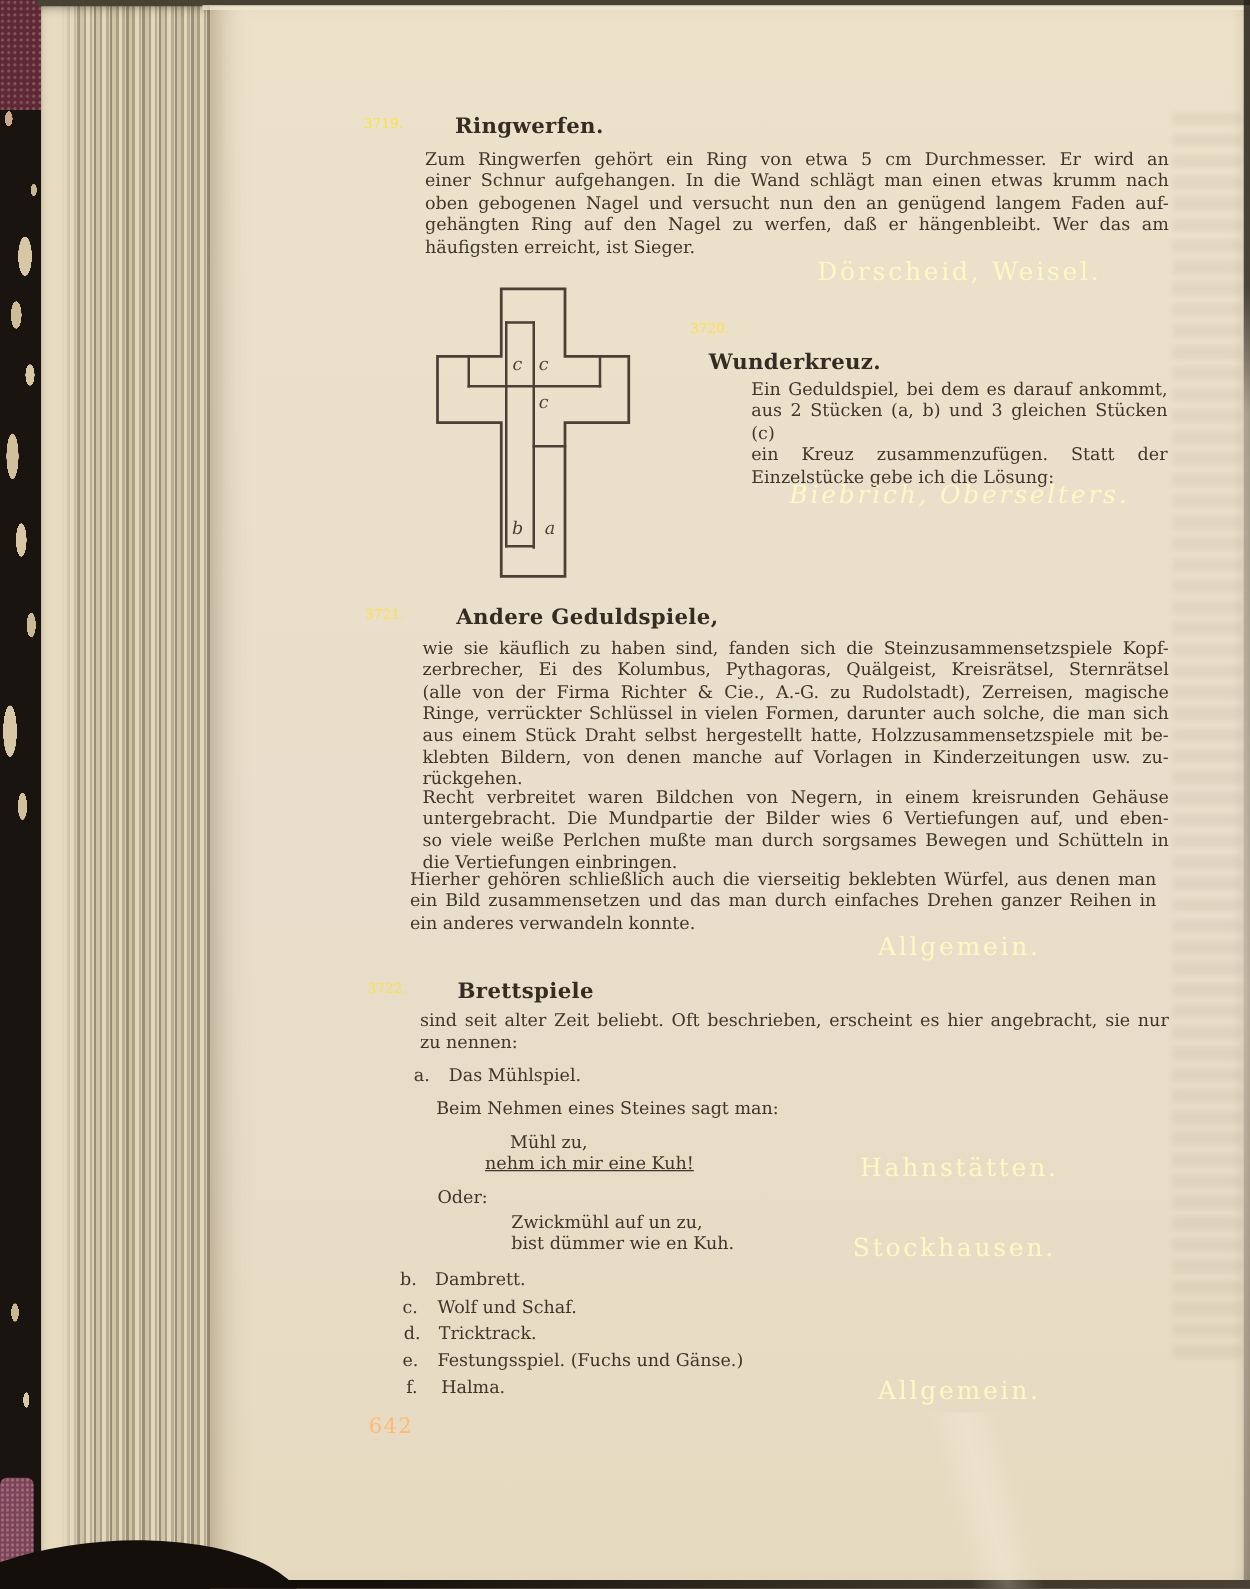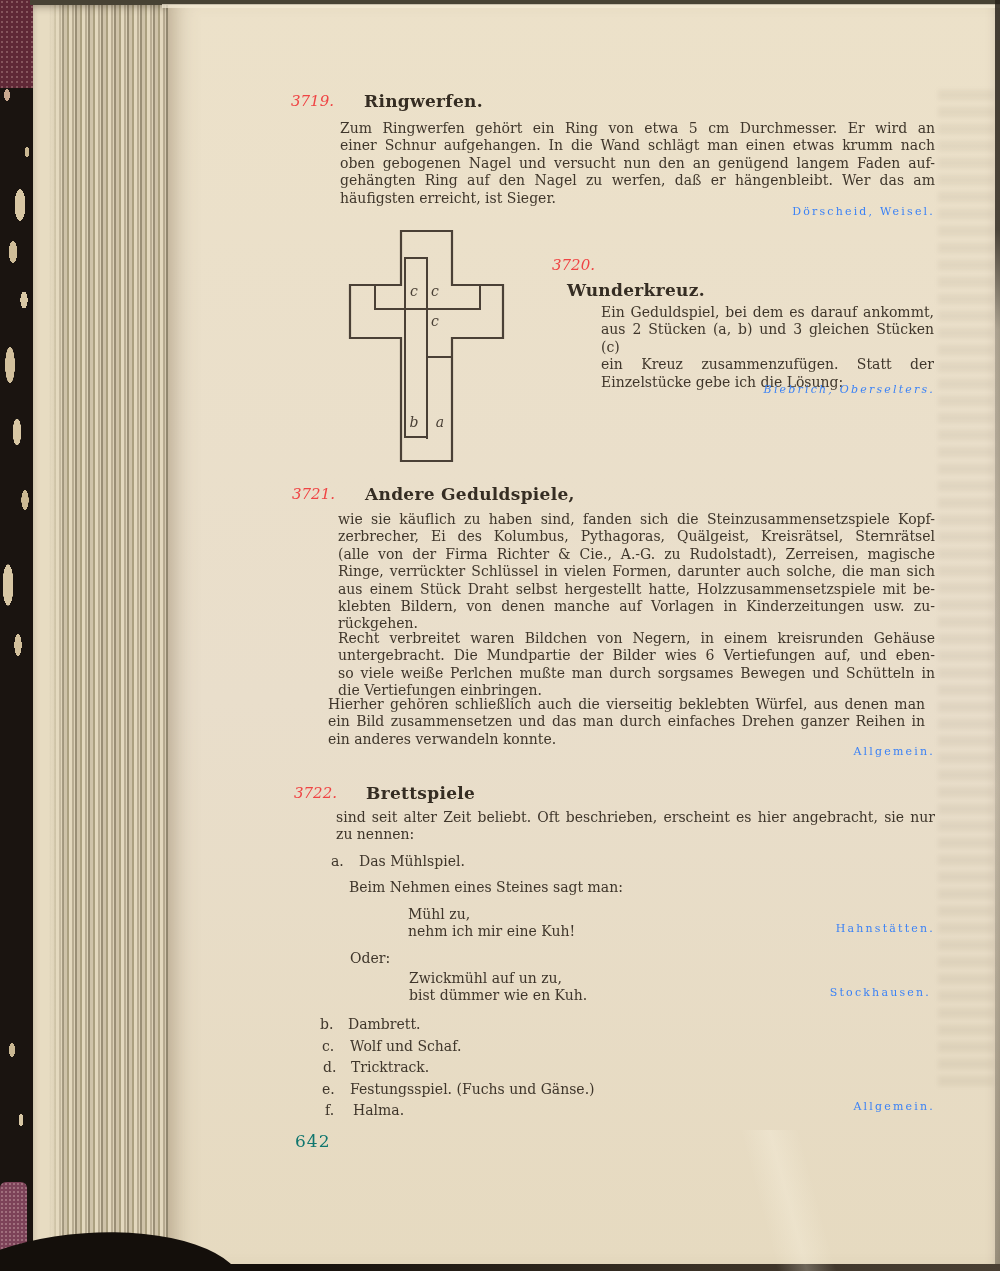--- a/index.html
+++ b/index.html
@@ -84,37 +84,37 @@
     position:absolute;left:0;top:1264px;width:1000px;height:7px;
     background:linear-gradient(90deg,#140f0b 0%,#140f0b 28%,#3a3126 70%,#4a4034 100%);
   }
   .streak{
     position:absolute;left:640px;top:1130px;width:290px;height:141px;
     background:linear-gradient(75deg,transparent 42%,rgba(255,250,235,.55) 51%,transparent 60%);
     opacity:.45;pointer-events:none;
   }
   
   .abs{position:absolute;}
-  .num{font-size:15px;color:#ef4444;font-style:italic;}
+  .num{font-size:11px;color:#fde047;}
   .heading{font-size:17px;font-weight:bold;color:#352d23;letter-spacing:.3px;margin-left:16px;}
   .jlines .tline{
     font-size:14px;line-height:17.4px;color:#3f362b;
     text-align:justify;text-align-last:justify;white-space:normal;
   }
   .jlines .tline.tlast{text-align-last:left;}
   .sig{
-    font-size:11px;letter-spacing:2.2px;color:#3b82f6;
-    text-align:right;width:335px;
+    font-size:20px;letter-spacing:2.2px;color:#fef9c3;
+    text-align:center;width:335px;
   }
   .vline{font-size:14px;line-height:17px;color:#3f362b;}
   .plain{font-size:14px;color:#3f362b;}
   .item-row{display:flex;font-size:14px;color:#3f362b;}
   .item-label{width:20px;flex:0 0 auto;}
   .item-text{margin-left:8px;}
-  .page-num{font-size:17px;color:#0f766e;letter-spacing:1px;}
+  .page-num{font-size:17px;color:#fdba74;letter-spacing:1px;}
   
   .cross-svg{position:absolute;left:345px;top:226px;}
   .cross-svg path{fill:none;stroke:#4a4036;stroke-width:2.2px;stroke-linecap:square;}
   .cross-svg path.inner{stroke-width:2px;}
   .cross-svg text{font-family:"DejaVu Serif","Liberation Serif",serif;font-style:italic;font-size:14px;fill:#4a4036;}
 </style>
 </head>
 <body>
 
 <div class="stage">
@@ -201,21 +201,21 @@
       <div class="tline tlast">zu nennen:</div>
     </div>
 
   <div class="abs item-row" style="left:331px;top:853px;">
     <span class="item-label">a.</span>
     <span class="item-text">Das Mühlspiel.</span>
   </div>
   <div class="abs plain" style="left:349px;top:879px;text-align:center;">Beim Nehmen eines Steines sagt man:</div>
 
   <div class="abs vline" style="left:408px;top:906px;">Mühl zu,</div>
-  <div class="abs vline" style="left:408px;top:923px;">nehm ich mir eine Kuh!</div>
+  <div class="abs vline" style="left:388px;top:923px;text-decoration:underline;">nehm ich mir eine Kuh!</div>
   <div class="abs sig" style="left:600px;top:922px;">Hahnstätten.</div>
 
   <div class="abs plain" style="left:350px;top:950px;">Oder:</div>
 
   <div class="abs vline" style="left:409px;top:970px;">Zwickmühl auf un zu,</div>
   <div class="abs vline" style="left:409px;top:987px;">bist dümmer wie en Kuh.</div>
   <div class="abs sig" style="left:596px;top:986px;">Stockhausen.</div>
 
   <div class="abs item-row" style="left:320px;top:1016px;">
     <span class="item-label">b.</span>

